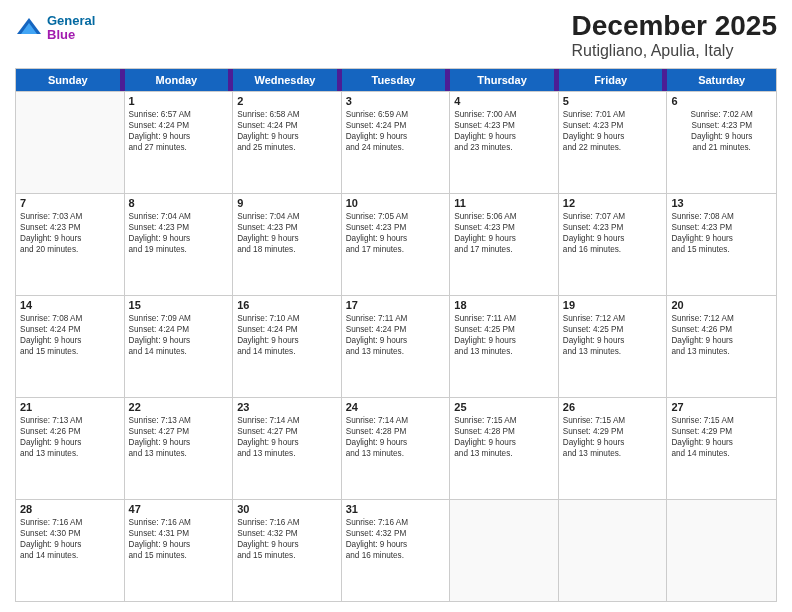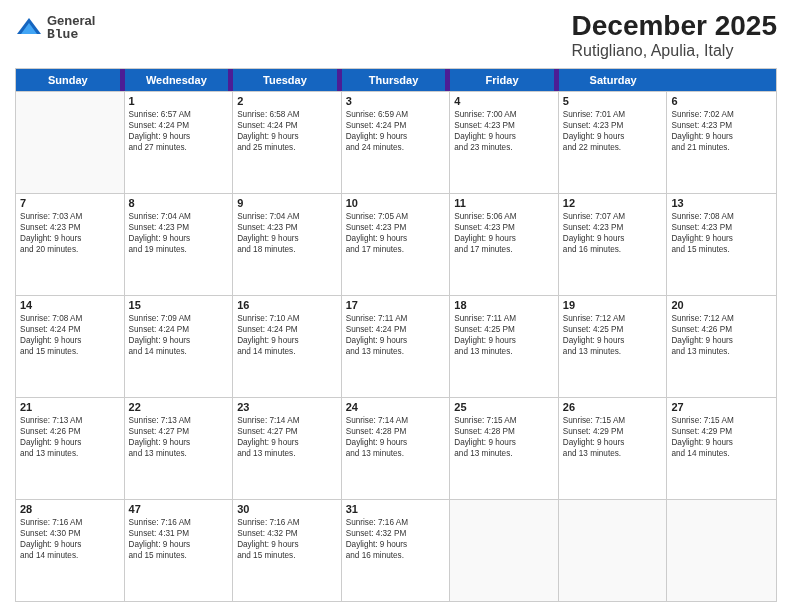--- a/index.html
+++ b/index.html
@@ -28,22 +28,22 @@
       align-items: center;
       margin-top: 4px;
     }
     .logo-text {
       display: flex;
       flex-direction: column;
       font-size: 13px;
       font-weight: bold;
       line-height: 1.1;
     }
-    .logo-general { color: #404040; }
-    .logo-blue { color: #404040; font-family: Liberation Mono, monospace; }
+    .logo-general { color: #0369a1; }
+    .logo-blue { color: #a21caf; }
     .logo-icon {
       width: 28px;
       height: 28px;
       margin-right: 4px;
     }
     .title-block {
       text-align: left;
     }
     .title-block h1 {
       font-size: 28px;
@@ -125,20 +125,21 @@
     </div>
     <div class="title-block">
       <h1>December 2025</h1>
       <h2>Rutigliano, Apulia, Italy</h2>
     </div>
   </div>
 
   <div class="calendar">
     <div class="cal-header" id="cal-header">
         <div class="cal-header-cell">Sunday</div>
+        <div class="cal-header-cell">Monday</div>
         <div class="cal-header-cell">Wednesday</div>
         <div class="cal-header-cell">Tuesday</div>
         <div class="cal-header-cell">Thursday</div>
         <div class="cal-header-cell">Friday</div>
         <div class="cal-header-cell">Saturday</div>
       </div>
     <div class="cal-body" id="cal-body">
         <div class="cal-row">
           <div class="cal-cell empty"></div>
           <div class="cal-cell">
@@ -171,21 +172,21 @@
           </div>
           <div class="cal-cell">
             <div class="day-number">5</div>
             <div class="day-info" style="white-space: pre-line;">Sunrise: 7:01 AM
 Sunset: 4:23 PM
 Daylight: 9 hours
 and 22 minutes.</div>
           </div>
           <div class="cal-cell">
             <div class="day-number">6</div>
-            <div class="day-info" style="white-space: pre-line;">Sunrise: 7:02 AM
+            <div class="day-info" style="white-space: pre-line; text-align: center;">Sunrise: 7:02 AM
 Sunset: 4:23 PM
 Daylight: 9 hours
 and 21 minutes.</div>
           </div>
         </div>
         <div class="cal-row">
           <div class="cal-cell">
             <div class="day-number">7</div>
             <div class="day-info" style="white-space: pre-line;">Sunrise: 7:03 AM
 Sunset: 4:23 PM

